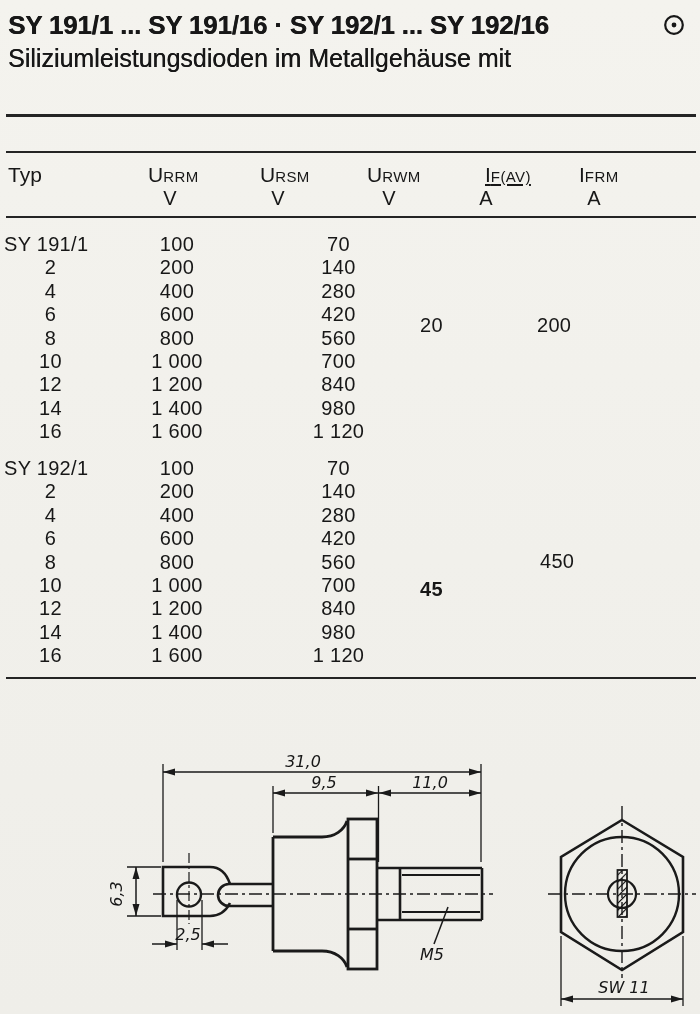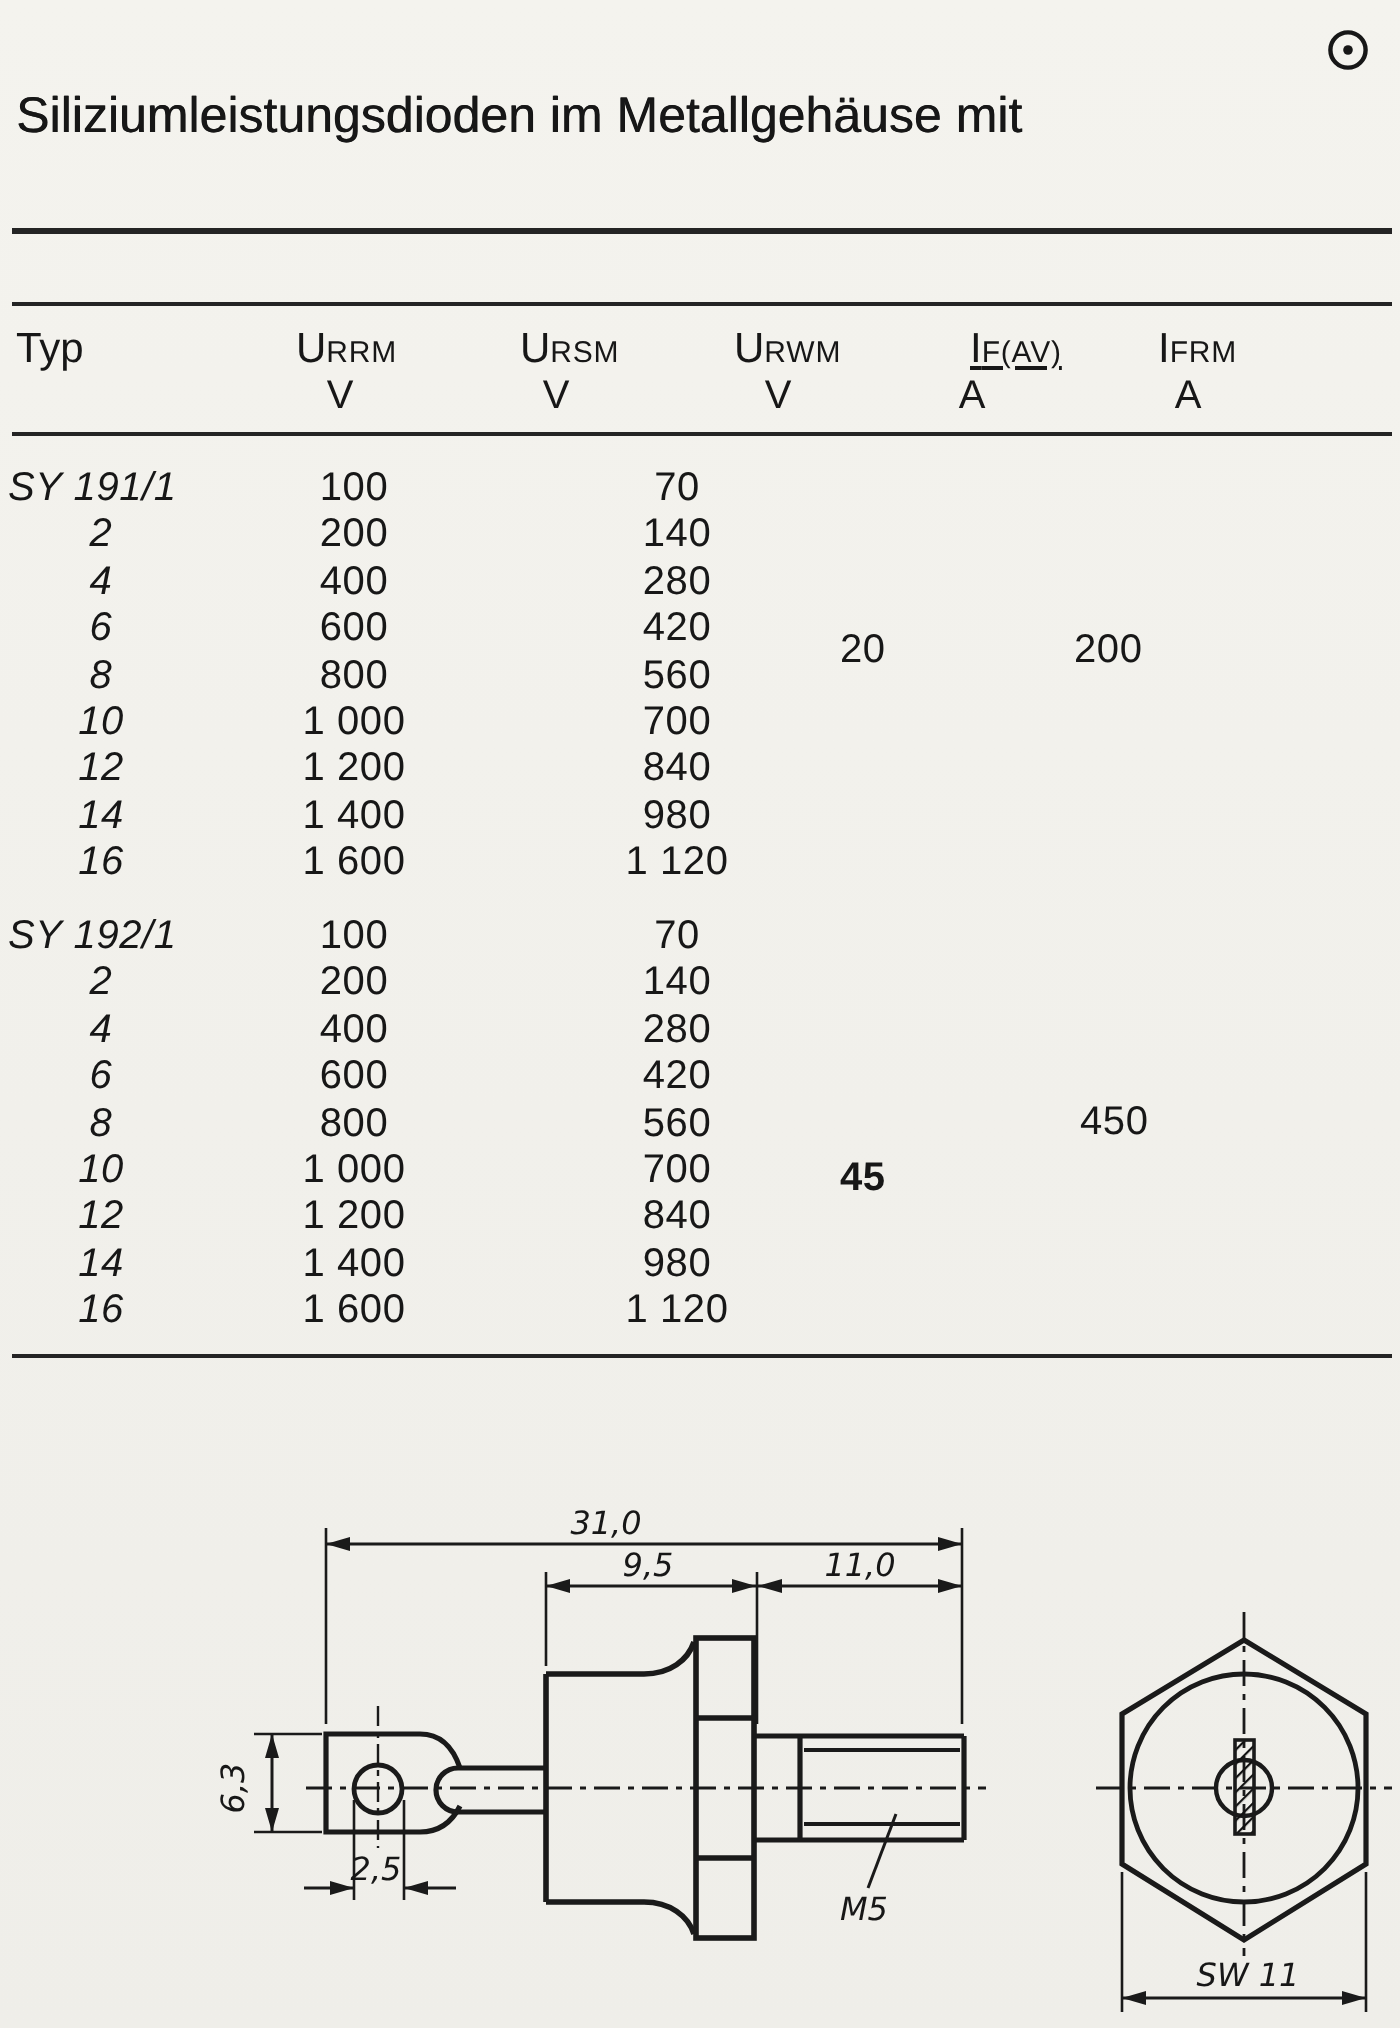--- a/index.html
+++ b/index.html
@@ -24,36 +24,37 @@
   .rule-b{top:151px;height:2px;}
   .rule-c{top:216px;height:2px;}
   .rule-d{top:677px;height:2px;}
   .h-typ{left:8px;top:163px;font-size:21px;text-align:center;}
   .h-sym{top:163px;font-size:21px;white-space:nowrap;}
   .h-sym .sub{font-size:15px;letter-spacing:0.4px;}
   .h-unit{top:187px;width:24px;text-align:center;font-size:20px;}
   .tsection{left:4px;width:416px;font-size:20px;letter-spacing:0.3px;}
   .trow{display:flex;height:23.4px;line-height:23.4px;}
   .trow span{display:block;text-align:center;white-space:pre;}
-  .c-typ{width:93px;font-style:italic;}
+  .c-typ{width:93px;}
   .c-u_rrm{width:160px;}
   .c-u_rwm{width:163px;}
   .tsection .trow:first-child .c-typ{text-align:left;}
   .merged{font-size:20px;letter-spacing:0.3px;text-align:left;width:80px;}
   .drawing-svg{left:0;top:740px;}
   svg text{
     font-family:"DejaVu Sans",sans-serif;font-style:italic;font-size:16px;
     fill:#171717;
   }
 </style>
 </head>
 <body>
 
 <div class="page">
 
+  <div class="abs title">SY 191/1 ... SY 191/16 · SY 192/1 ... SY 192/16</div>
   <div class="abs" style="left:663px;top:14px;width:22px;height:22px;">
     <svg width="22" height="22" viewBox="0 0 22 22">
       <circle cx="11" cy="11" r="8.8" fill="none" stroke="#171717" stroke-width="2.2"></circle>
       <circle cx="11" cy="11" r="2.4" fill="#171717"></circle>
     </svg>
   </div>
   <div class="abs subtitle">
     <div>Siliziumleistungsdioden im Metallgehäuse mit</div>
   </div>
 

